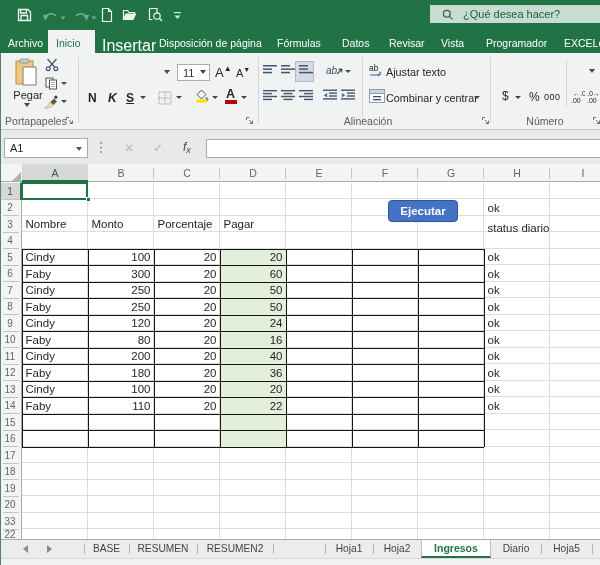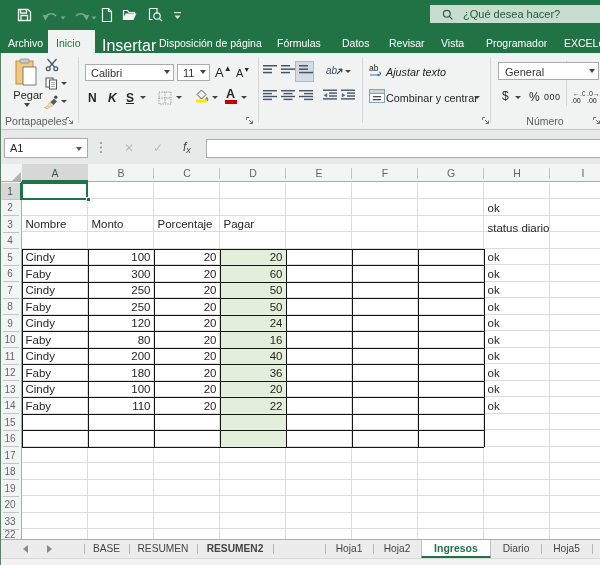--- a/index.html
+++ b/index.html
@@ -64,20 +64,21 @@
 <div class="abs" style="left:441px;top:36.5px;font-size:10.5px;color:#fff;">Vista</div>
 <div class="abs" style="left:486px;top:36.5px;font-size:10.5px;color:#fff;">Programador</div>
 <div class="abs" style="left:564px;top:36.5px;font-size:10.5px;color:#fff;">EXCELeINFO</div>
 <div class="abs" style="left:0;top:53px;width:600px;height:77px;background:#f1f2f2;border-bottom:1px solid #c6c6c6;"></div>
 <div class="abs" style="left:78px;top:57px;width:1px;height:66px;background:#d5d5d5;"></div>
 <div class="abs" style="left:258px;top:57px;width:1px;height:66px;background:#d5d5d5;"></div>
 <div class="abs" style="left:362px;top:57px;width:1px;height:66px;background:#d5d5d5;"></div>
 <div class="abs" style="left:490px;top:57px;width:1px;height:66px;background:#d5d5d5;"></div>
 <div class="abs" style="left:566px;top:60px;width:1px;height:46px;background:#d5d5d5;"></div>
 <div class="abs" style="left:-24px;top:115px;width:120px;text-align:center;font-size:10.5px;color:#5c5c5c;">Portapapeles</div>
+<div class="abs" style="left:308px;top:115px;width:120px;text-align:center;font-size:10.5px;color:#5c5c5c;">Alineación</div>
 <div class="abs" style="left:485px;top:115px;width:120px;text-align:center;font-size:10.5px;color:#5c5c5c;">Número</div>
 <svg class="abs" style="left:66px;top:117px;" width="8" height="8" viewBox="0 0 8 8">
       <g stroke="#707070" fill="none" stroke-width="1">
         <path d="M0.5 3V0.5H3"></path>
         <path d="M3 3l3.5 3.5M6.5 3.6V6.5H3.6"></path>
       </g>
     </svg>
 <svg class="abs" style="left:246px;top:117px;" width="8" height="8" viewBox="0 0 8 8">
       <g stroke="#707070" fill="none" stroke-width="1">
         <path d="M0.5 3V0.5H3"></path>
@@ -119,21 +120,20 @@
         <path d="M6 5.5h4M6 7.5h4M6 9.5h4"></path>
       </g>
     </svg>
 <div class="abs" style="left:61px;top:82px;width:0;height:0;border-left:3px solid transparent;border-right:3px solid transparent;border-top:3.5px solid #444;"></div>
 <svg class="abs" style="left:43px;top:95px;" width="17" height="14" viewBox="0 0 17 14">
 <path d="M1.5 12.5c4-1 4-4.5 6-5.5l3 3c-1.5 2-5 2-6.5 4z" fill="#ecd9b8" stroke="#c9a96d" stroke-width="0.7"></path>
 <path d="M7.5 7l3.5-3.5 3 3L10.5 10z" fill="#5a5a5a"></path>
 <circle cx="12.8" cy="2.2" r="1.6" fill="#444"></circle>
     </svg>
 <div class="abs" style="left:61px;top:100px;width:0;height:0;border-left:3px solid transparent;border-right:3px solid transparent;border-top:3.5px solid #444;"></div>
-<div class="abs" style="left:85px;top:64px;width:89px;height:17px;background:#fff;border:1px solid #ababab;font-size:11px;color:#333;padding:2px 0 0 5px;">Calibri</div>
 <div class="abs" style="left:164px;top:70px;width:0;height:0;border-left:3.5px solid transparent;border-right:3.5px solid transparent;border-top:4px solid #444;"></div>
 <div class="abs" style="left:177px;top:64px;width:33px;height:17px;background:#fff;border:1px solid #ababab;font-size:11px;color:#333;padding:2px 0 0 5px;">11</div>
 <div class="abs" style="left:200px;top:70px;width:0;height:0;border-left:3.5px solid transparent;border-right:3.5px solid transparent;border-top:4px solid #444;"></div>
 <div class="abs" style="left:215px;top:64px;font-size:13px;color:#262626;">A<span style="font-size:8px;vertical-align:6px;">▲</span></div>
 <div class="abs" style="left:236px;top:66px;font-size:11px;color:#262626;">A<span style="font-size:7px;vertical-align:5px;">▼</span></div>
 <div class="abs" style="left:88px;top:91px;font-size:12px;font-weight:bold;color:#262626;">N</div>
 <div class="abs" style="left:108px;top:91px;font-size:12px;font-style:italic;font-weight:bold;color:#262626;">K</div>
 <div class="abs" style="left:126px;top:91px;font-size:12px;font-weight:bold;text-decoration:underline;color:#262626;">S</div>
 <div class="abs" style="left:140px;top:96px;width:0;height:0;border-left:3px solid transparent;border-right:3px solid transparent;border-top:3.5px solid #444;"></div>
 <svg class="abs" style="left:158px;top:91px;" width="14" height="14" viewBox="0 0 14 14">
@@ -207,32 +207,31 @@
         <rect x="6" y="6.3" width="8" height="1.4"></rect>
         <rect x="0" y="9.2" width="14" height="1.4"></rect>
       </g>
 <path d="M0.8 4l3.6 2.2L0.8 8.4z" fill="#3d6fb2"></path>
     </svg>
 <svg class="abs" style="left:369px;top:63px;" width="15" height="15" viewBox="0 0 15 15">
 <text x="0" y="8" font-size="8.5" fill="#262626" font-family="Liberation Sans, sans-serif">ab</text>
 <path d="M1 12h9M10 12c2 0 2-3 0-3" stroke="#3d6fb2" stroke-width="1.2" fill="none"></path>
 <path d="M10.2 13.5l-2.4-1.5 2.4-1.5z" fill="#3d6fb2"></path>
     </svg>
-<div class="abs" style="left:386px;top:66px;font-size:10.8px;color:#262626;font-style:italic;">Ajustar texto</div>
+<div class="abs" style="left:386px;top:66px;font-size:10.8px;color:#262626;">Ajustar texto</div>
 <svg class="abs" style="left:369px;top:89px;" width="16" height="14" viewBox="0 0 16 14">
 <rect x="0.5" y="0.5" width="15" height="13" fill="#fff" stroke="#8aa0b8"></rect>
 <rect x="0.5" y="0.5" width="15" height="4" fill="#cdd5dc" stroke="#8aa0b8"></rect>
 <g fill="#3d4d63">
         <rect x="4" y="7" width="8" height="1.3"></rect>
         <rect x="4" y="10" width="8" height="1.3"></rect>
       </g>
     </svg>
 <div class="abs" style="left:386px;top:92px;font-size:10.8px;color:#262626;">Combinar y centrar</div>
 <div class="abs" style="left:474px;top:96px;width:0;height:0;border-left:3px solid transparent;border-right:3px solid transparent;border-top:3.5px solid #444;"></div>
-<div class="abs" style="left:498px;top:62px;width:101px;height:18px;background:#fff;border:1px solid #ababab;font-size:11px;color:#333;padding:2.5px 0 0 6px;">General</div>
 <div class="abs" style="left:589px;top:69px;width:0;height:0;border-left:3.5px solid transparent;border-right:3.5px solid transparent;border-top:4px solid #444;"></div>
 <div class="abs" style="left:502px;top:89px;font-size:12px;color:#262626;">$</div>
 <div class="abs" style="left:515px;top:96px;width:0;height:0;border-left:3px solid transparent;border-right:3px solid transparent;border-top:3.5px solid #444;"></div>
 <div class="abs" style="left:529px;top:90px;font-size:12px;color:#262626;">%</div>
 <div class="abs" style="left:544px;top:92px;font-size:9px;letter-spacing:0.5px;color:#262626;">000</div>
 <svg class="abs" style="left:570px;top:89px;" width="15" height="15" viewBox="0 0 15 15">
 <text x="3" y="7" font-size="7" fill="#262626" font-family="Liberation Sans, sans-serif">←.0</text>
       <text x="1" y="14" font-size="7" fill="#262626" font-family="Liberation Sans, sans-serif">.00</text>
     </svg>
 <svg class="abs" style="left:586px;top:89px;" width="15" height="15" viewBox="0 0 15 15">
@@ -397,34 +396,35 @@
 <div class="abs" style="left:154.0px;top:381.0px;width:66.0px;height:16.5px;display:flex;align-items:center;justify-content:flex-end;padding-right:3.5px;font-size:11.5px;color:#262626;">20</div>
 <div class="abs" style="left:220.0px;top:381.0px;width:66.0px;height:16.5px;display:flex;align-items:center;justify-content:flex-end;padding-right:3.5px;font-size:11.5px;color:#262626;">20</div>
 <div class="abs" style="left:484.0px;top:381.0px;width:66.0px;height:16.5px;display:flex;align-items:center;justify-content:flex-start;padding-left:3.5px;font-size:11.5px;color:#262626;">ok</div>
 <div class="abs" style="left:22.0px;top:397.5px;width:66.0px;height:16.5px;display:flex;align-items:center;justify-content:flex-start;padding-left:3.5px;font-size:11.5px;color:#262626;">Faby</div>
 <div class="abs" style="left:88.0px;top:397.5px;width:66.0px;height:16.5px;display:flex;align-items:center;justify-content:flex-end;padding-right:3.5px;font-size:11.5px;color:#262626;">110</div>
 <div class="abs" style="left:154.0px;top:397.5px;width:66.0px;height:16.5px;display:flex;align-items:center;justify-content:flex-end;padding-right:3.5px;font-size:11.5px;color:#262626;">20</div>
 <div class="abs" style="left:220.0px;top:397.5px;width:66.0px;height:16.5px;display:flex;align-items:center;justify-content:flex-end;padding-right:3.5px;font-size:11.5px;color:#262626;">22</div>
 <div class="abs" style="left:484.0px;top:397.5px;width:66.0px;height:16.5px;display:flex;align-items:center;justify-content:flex-start;padding-left:3.5px;font-size:11.5px;color:#262626;">ok</div>
 <div class="abs" style="left:21.0px;top:182.0px;width:67.0px;height:18.0px;border:2px solid #217346;background:#fff;"></div>
 <div class="abs" style="left:85.5px;top:197.0px;width:5px;height:5px;background:#217346;border:1px solid #fff;"></div>
+<div class="abs ctr" style="left:388px;top:200px;width:70px;height:22px;background:#4472c4;border:1px solid #2f5597;border-radius:4px;color:#fff;font-size:11.5px;font-weight:bold;">Ejecutar</div>
 <div class="abs" style="left:0;top:539px;width:600px;height:19px;background:#ececec;border-top:1px solid #ababab;"></div>
 <div class="abs" style="left:23px;top:545px;width:0;height:0;border-top:4px solid transparent;border-bottom:4px solid transparent;border-right:5px solid #8a8a8a;"></div>
 <div class="abs" style="left:47px;top:545px;width:0;height:0;border-top:4px solid transparent;border-bottom:4px solid transparent;border-left:5px solid #8a8a8a;"></div>
 <div class="abs" style="left:84px;top:544px;width:1px;height:10px;background:#b5b5b5;"></div>
 <div class="abs" style="left:129px;top:544px;width:1px;height:10px;background:#b5b5b5;"></div>
 <div class="abs" style="left:197px;top:544px;width:1px;height:10px;background:#b5b5b5;"></div>
 <div class="abs" style="left:273px;top:544px;width:1px;height:10px;background:#b5b5b5;"></div>
 <div class="abs" style="left:325px;top:544px;width:1px;height:10px;background:#b5b5b5;"></div>
 <div class="abs" style="left:373px;top:544px;width:1px;height:10px;background:#b5b5b5;"></div>
 <div class="abs" style="left:541px;top:544px;width:1px;height:10px;background:#b5b5b5;"></div>
 <div class="abs" style="left:592px;top:544px;width:1px;height:10px;background:#b5b5b5;"></div>
 <div class="abs ctr" style="left:84px;top:540px;width:45px;height:16px;font-size:10.2px;color:#444;">BASE</div>
 <div class="abs ctr" style="left:129px;top:540px;width:68px;height:16px;font-size:10.2px;color:#444;">RESUMEN</div>
-<div class="abs ctr" style="left:197px;top:540px;width:76px;height:16px;font-size:10.2px;color:#444;font-weight:bold;">RESUMEN2</div>
+<div class="abs ctr" style="left:197px;top:540px;width:76px;height:16px;font-size:10.2px;color:#444;">RESUMEN2</div>
 <div class="abs ctr" style="left:273px;top:540px;width:52px;height:16px;font-size:10.2px;color:#444;margin-top:14px;">Buscar</div>
 <div class="abs ctr" style="left:325px;top:540px;width:48px;height:16px;font-size:10.2px;color:#444;">Hoja1</div>
 <div class="abs ctr" style="left:373px;top:540px;width:48px;height:16px;font-size:10.2px;color:#444;">Hoja2</div>
 <div class="abs" style="left:421px;top:540px;width:70px;height:18px;background:#fff;border-left:1px solid #c0c0c0;border-right:1px solid #c0c0c0;border-bottom:2px solid #217346;"></div>
 <div class="abs ctr" style="left:421px;top:540px;width:70px;height:16px;font-size:10.5px;font-weight:bold;color:#217346;">Ingresos</div>
 <div class="abs ctr" style="left:491px;top:540px;width:50px;height:16px;font-size:10.2px;color:#444;">Diario</div>
 <div class="abs ctr" style="left:541px;top:540px;width:51px;height:16px;font-size:10.2px;color:#444;">Hoja5</div>
 <div class="abs" style="left:0;top:558px;width:600px;height:7px;background:#f2f2f2;border-top:1px solid #d9d9d9;"></div>
 <div class="abs" style="left:0;top:53px;width:1px;height:512px;background:#56816b;"></div>
 </div>

